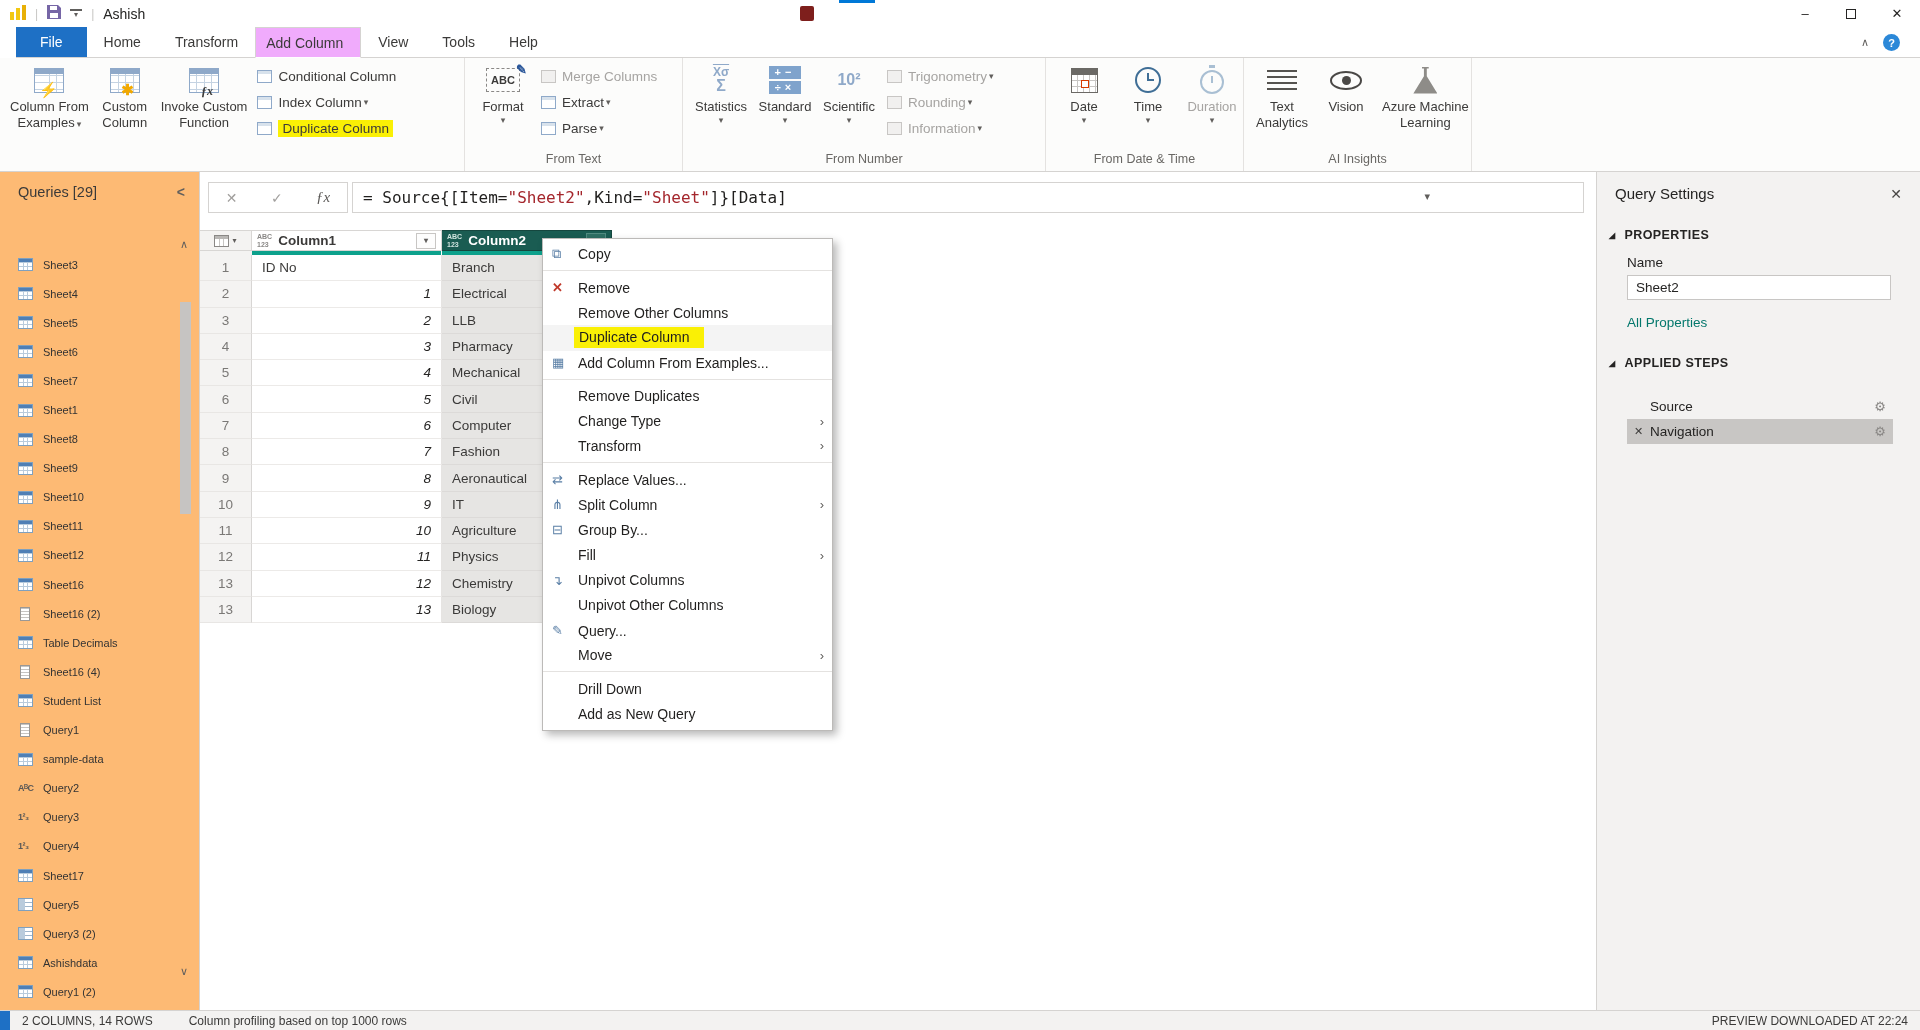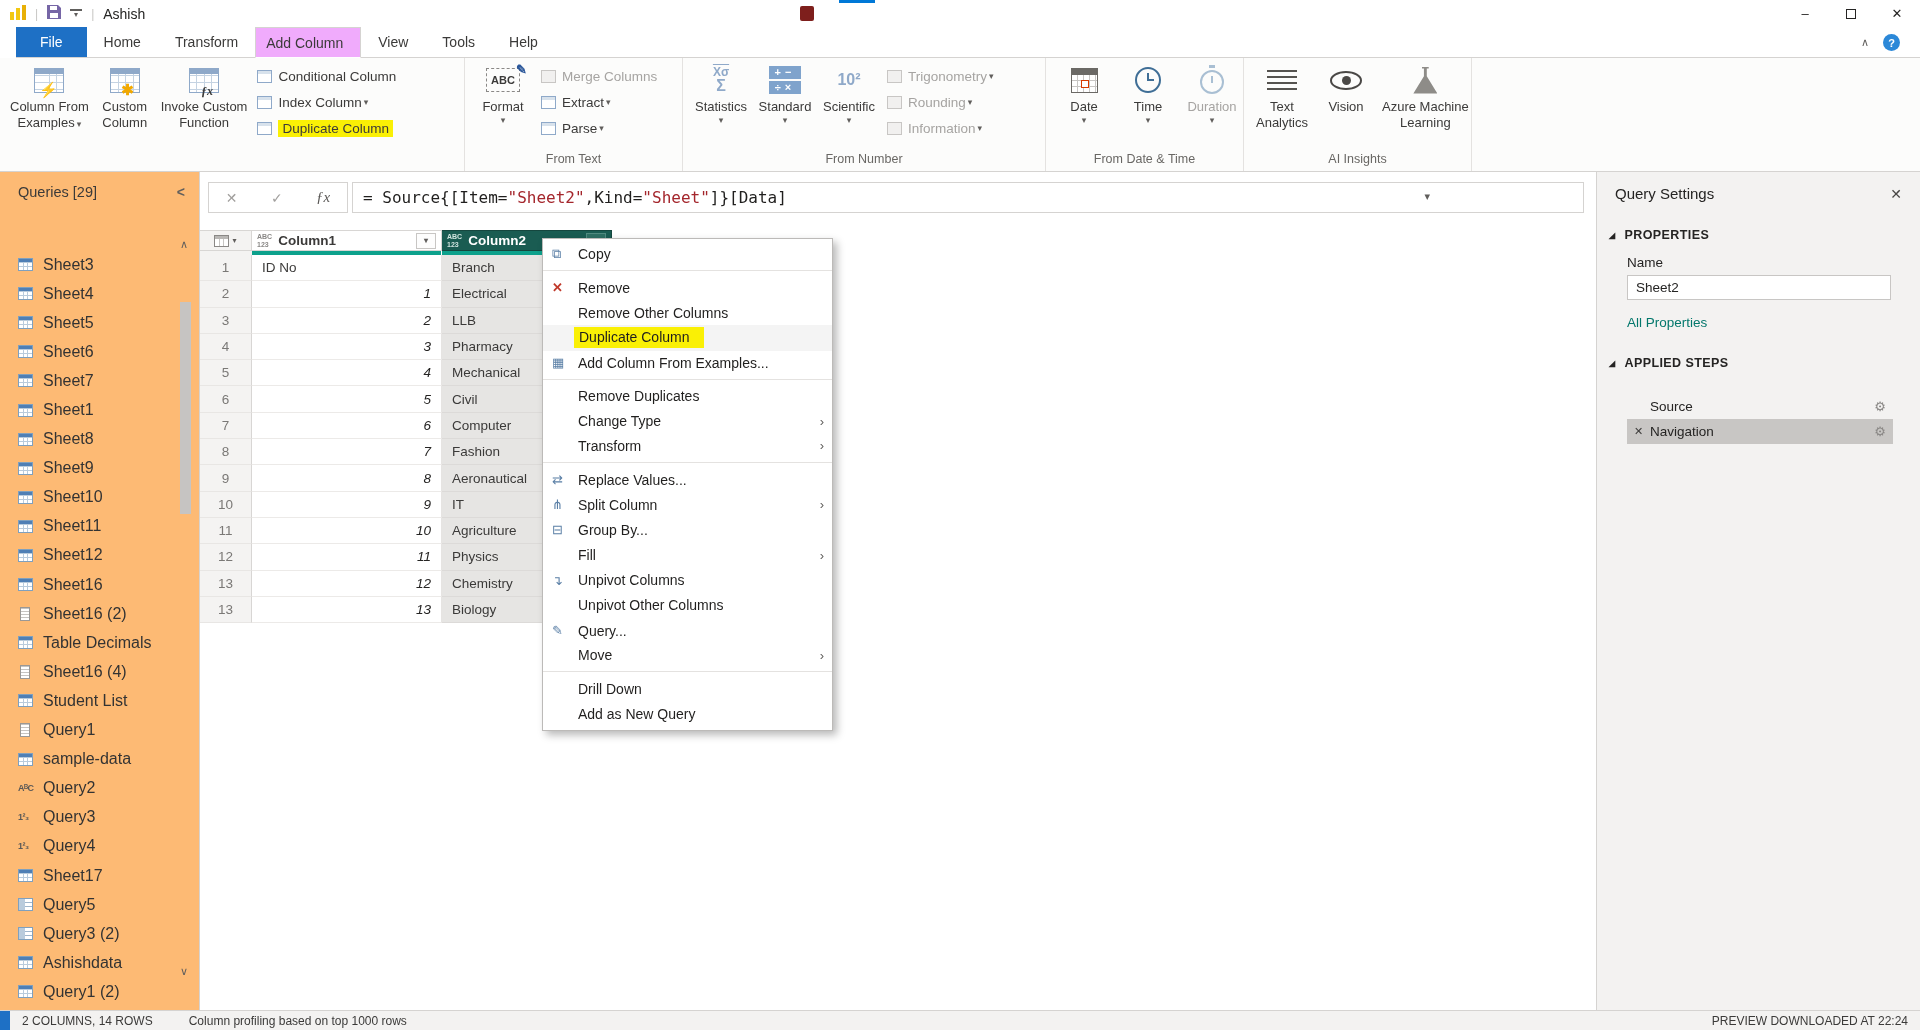--- a/index.html
+++ b/index.html
@@ -90,21 +90,21 @@
 
   
   .sidebar { position:absolute; left:0; top:172px; width:200px; height:838px; background:#fdba74;
     border-right:1px solid #D5D3D1; }
   .sb-header { position:absolute; left:18px; top:12px; font-size:14.5px; color:#3B3A39; }
   .sb-collapse { position:absolute; right:14px; top:12px; font-size:14px; color:#605E5C; font-weight:bold; }
   .sb-up { position:absolute; right:11px; top:66px; font-size:11px; color:#605E5C; }
   .sb-down { position:absolute; right:11px; bottom:32px; font-size:11px; color:#605E5C; }
   .sb-thumb { position:absolute; right:8px; top:130px; width:11px; height:212px; background:#C6C4C2; }
   .q-list { position:absolute; left:0; top:78px; width:186px; }
-  .q-item { display:flex; align-items:center; height:29.1px; padding-left:18px; font-size:16px; color:#333; }
+  .q-item { display:flex; align-items:center; height:29.1px; padding-left:18px; font-size:11px; color:#333; }
   .qi { width:15px; height:13px; flex:none; margin-right:10px; }
   .qi.table { border:1px solid #7FA0BE; background-color:#fff;
     background-image:linear-gradient(#4F7FB5 0 3px,transparent 3px),
       repeating-linear-gradient(to right,transparent 0 3.6px,#B9CBDC 3.6px 4.6px),
       repeating-linear-gradient(to bottom,transparent 0 3px,#B9CBDC 3px 4px); }
   .qi.tablehalf { border:1px solid #7FA0BE; background-color:#fff;
     background-image:linear-gradient(to right,#B9CBDC 0 6px,transparent 6px),
       repeating-linear-gradient(to bottom,transparent 0 3px,#9FB6CC 3px 4px); }
   .qi.doc { width:10px; height:14px; margin:0 13px 0 2px; border:1px solid #9A9896;
     background:repeating-linear-gradient(#C6C4C2 0 1px,transparent 1px 3px); background-color:#fff; }

